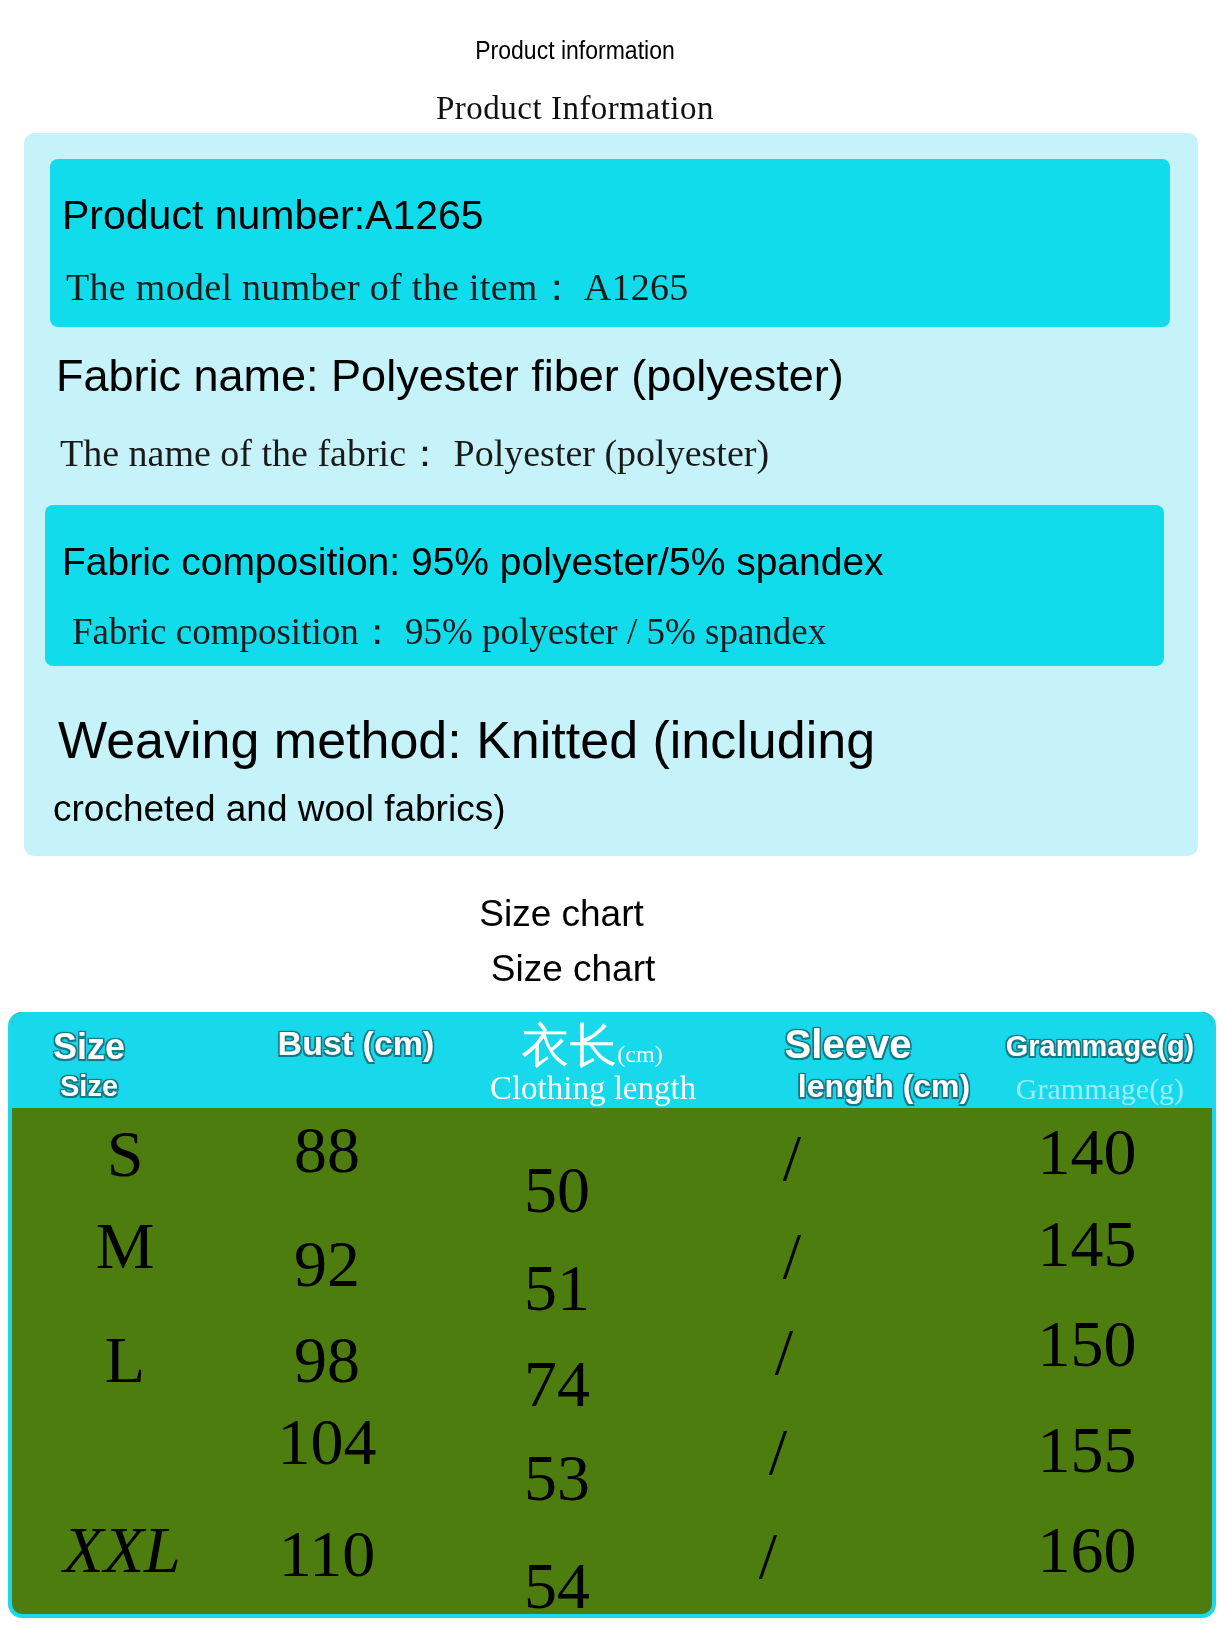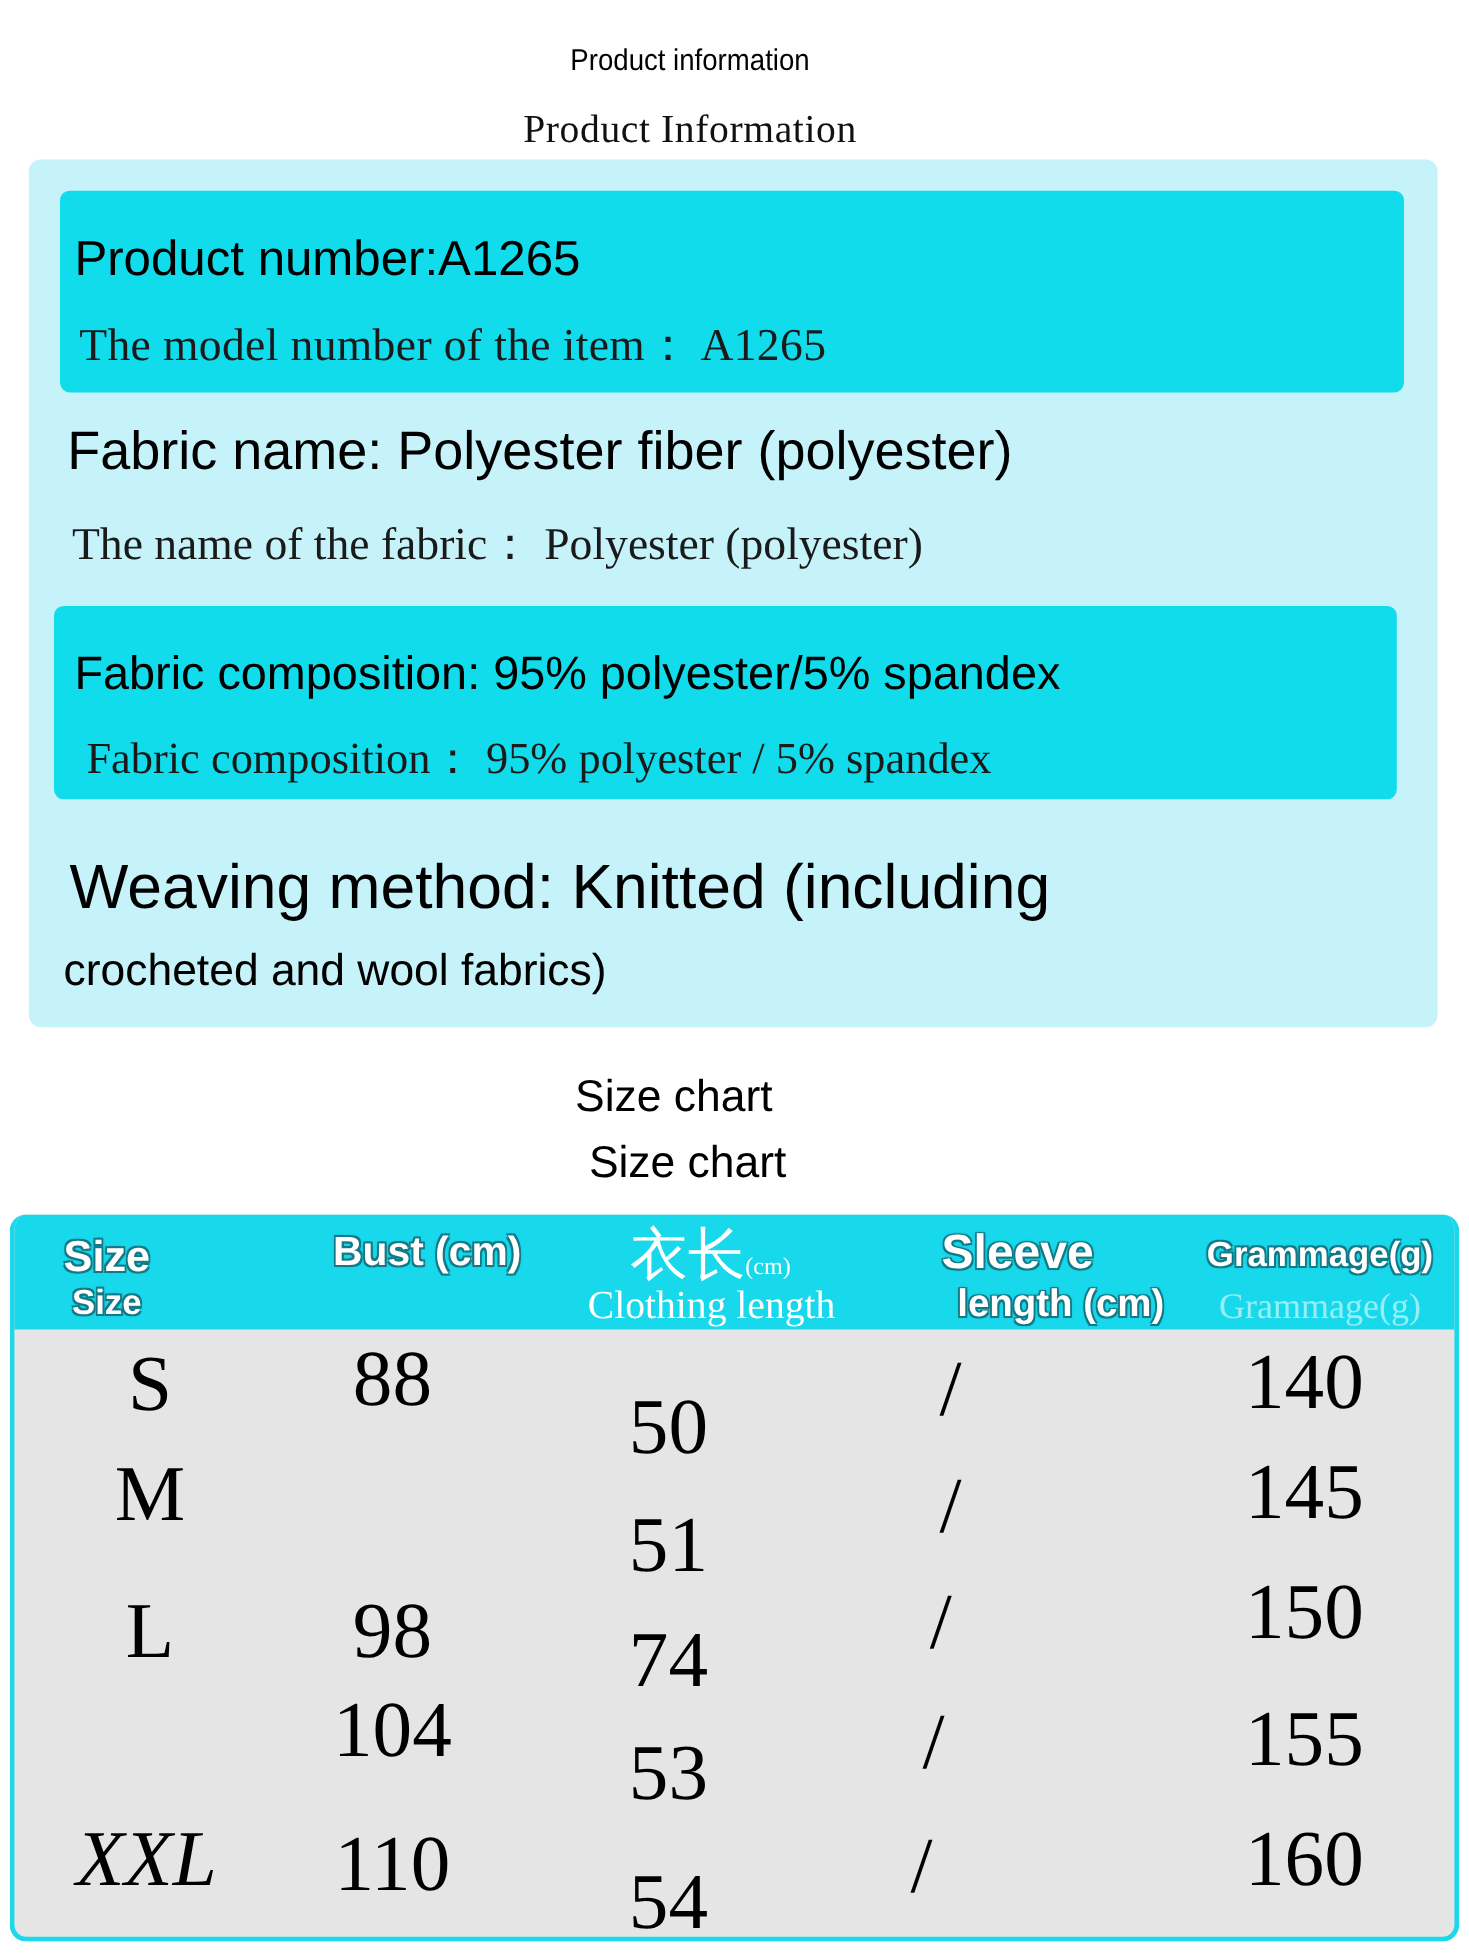--- a/index.html
+++ b/index.html
@@ -82,21 +82,21 @@
     }
 
     
     .size-table {
       left: 8px; top: 1012px;
       width: 1208px; height: 606px;
       border: 4px solid #1dd8ea;
       border-top: none;
       border-radius: 14px;
       box-sizing: border-box;
-      background: #e5e5e5;
+      background: #4d7c0f;
       overflow: hidden;
     }
     .table-header {
       position: absolute;
       left: -4px; top: 0;
       width: 1208px; height: 96px;
       background: #18d9ec;
       border-radius: 14px 14px 0 0;
     }
     .hdr-cell {
@@ -171,41 +171,42 @@
 
 <div class="abs size-table">
   <div class="table-header">
 
     <div class="hdr-cell outline-text" style="left:26px; top:14px; width:110px; font-size:36px;">Size</div>
     <div class="hdr-cell outline-text" style="left:26px; top:58px; width:110px; font-size:29px;">Size</div>
 
     <div class="hdr-cell outline-text" style="left:258px; top:12px; width:180px; font-size:34px;">Bust (cm)</div>
 
     <div class="hdr-cell" style="left:464px; top:2px; width:240px;">
-      <span class="serif-white" style="font-size:48px;">衣长</span><span class="serif-white" style="font-size:20px;">(cm)</span>
+      <span class="serif-white" style="font-size:48px;">衣长</span><span class="serif-white" style="font-size:24px;">(cm)</span>
     </div>
     <div class="hdr-cell serif-white" style="left:460px; top:58px; width:250px; font-size:33px;">Clothing length</div>
 
     <div class="hdr-cell outline-text" style="left:745px; top:10px; width:190px; font-size:40px;">Sleeve</div>
     <div class="hdr-cell outline-text" style="left:781px; top:56px; width:190px; font-size:32px;">length (cm)</div>
 
     <div class="hdr-cell outline-text" style="left:986px; top:18px; width:212px; font-size:29px;">Grammage(g)</div>
     <div class="hdr-cell serif-white faded" style="left:986px; top:60px; width:212px; font-size:30px;">Grammage(g)</div>
   </div>
 
   <div class="row" style="top:104px;">
     <div class="cell c-size" style="top:0px;">S</div>
     <div class="cell c-bust" style="top:-4px;">88</div>
     <div class="cell c-len" style="top:0px;">50</div>
     <div class="cell c-sleeve" style="top:4px;">/</div>
     <div class="cell c-gram" style="top:-2px;">140</div>
   </div>
 
   <div class="row" style="top:202px;">
     <div class="cell c-size" style="top:-6px;">M</div>
+    <div class="cell c-bust" style="top:12px;">92</div>
     <div class="cell c-len" style="top:0px;">51</div>
     <div class="cell c-sleeve" style="top:4px;">/</div>
     <div class="cell c-gram" style="top:-8px;">145</div>
   </div>
 
   <div class="row" style="top:302px;">
     <div class="cell c-size" style="top:8px;">L</div>
     <div class="cell c-bust" style="top:8px;">98</div>
     <div class="cell c-len" style="top:-4px;">74</div>
     <div class="cell c-sleeve" style="top:0px; left:712px;">/</div>

